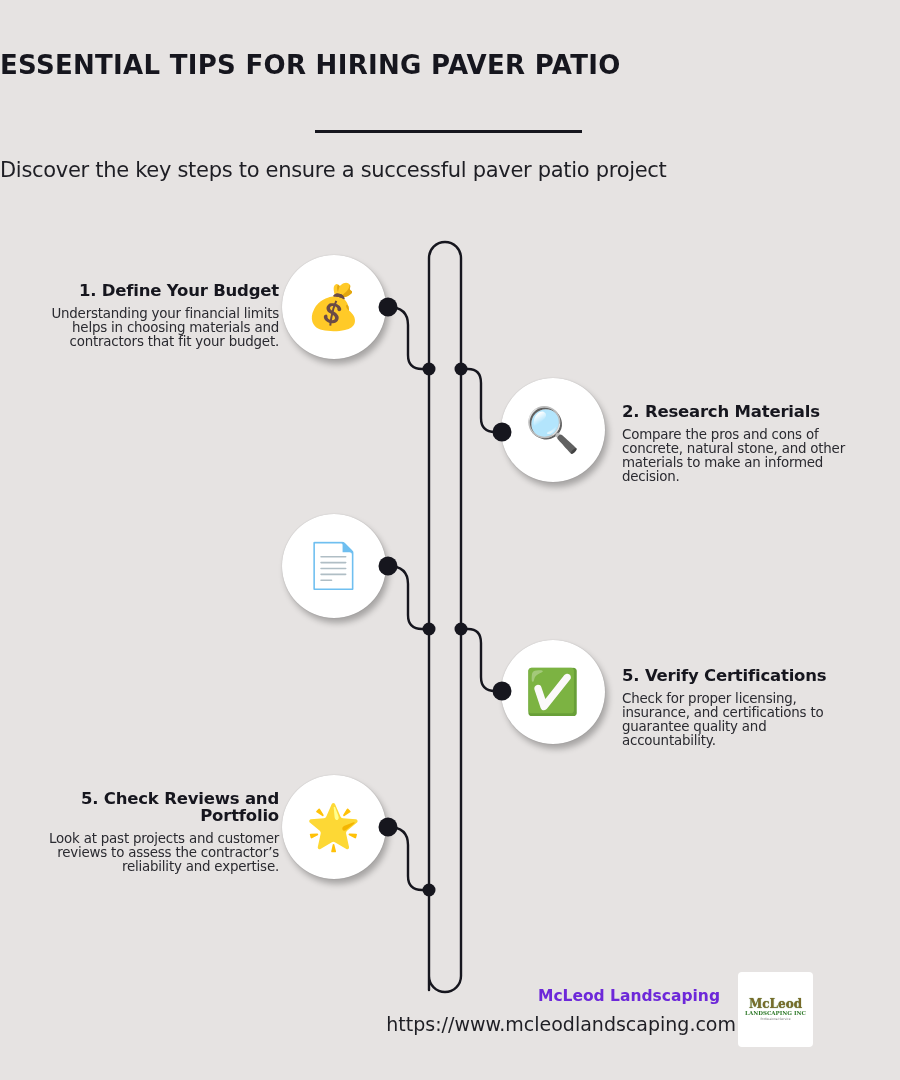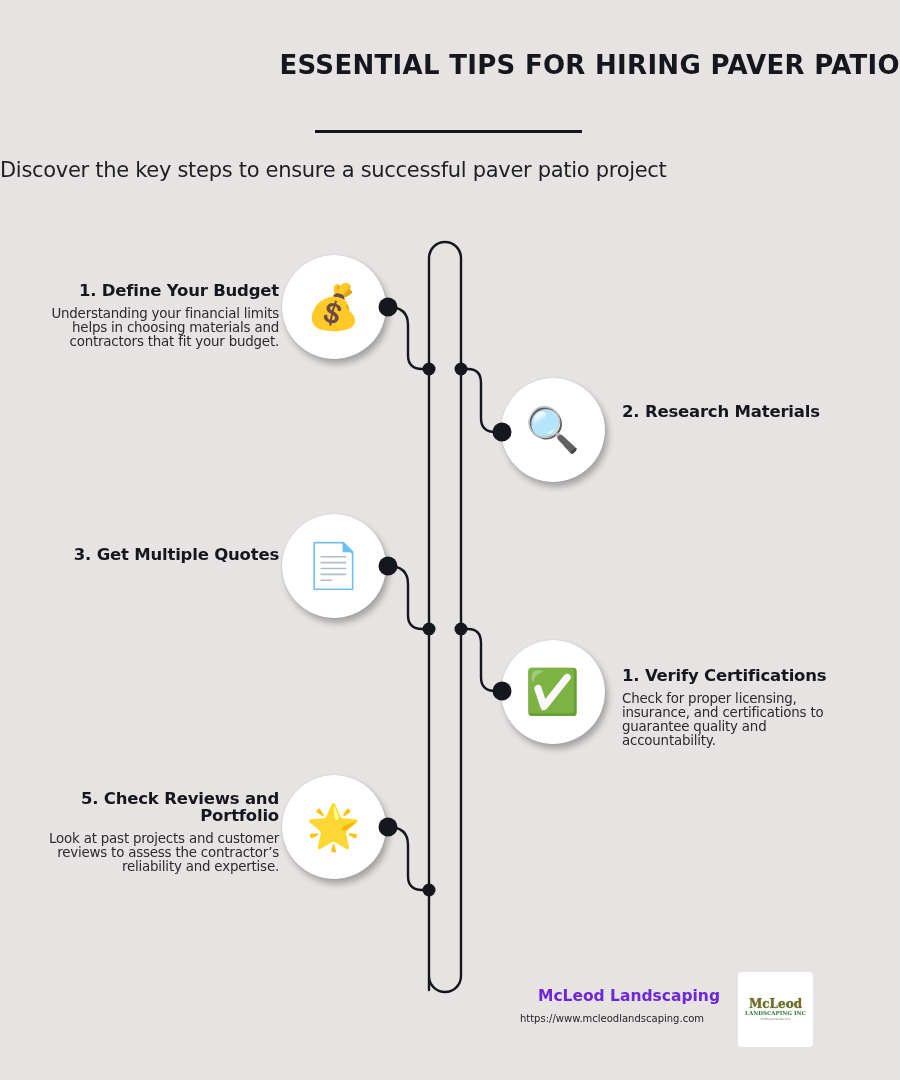--- a/index.html
+++ b/index.html
@@ -2,21 +2,21 @@
 <html><head>
 <meta charset="utf-8">
 <style>
   html, body { margin:0; padding:0; }
   body {
     width:900px; height:1080px; overflow:hidden; position:relative;
     background:#e6e3e2; color:#16161e;
     font-family: "DejaVu Sans", "Liberation Sans", sans-serif;
   }
   .title {
-    position:absolute; left:0; width:900px; top:44px; text-align:right;
+    position:absolute; left:0; width:900px; top:44px; text-align:left;
     font-family:"DejaVu Sans", sans-serif; font-weight:bold;
     font-size:26px; line-height:42px; letter-spacing:0.3px; color:#16161e;
   }
   .title-rule {
     position:absolute; left:315px; width:267px; top:130px; height:3px; background:#16161e;
   }
   .subtitle {
     position:absolute; left:0; width:900px; top:156px; 
     font-size:21px; line-height:28px; color:#1e1e24; font-weight:normal;
     letter-spacing:-0.3px;
@@ -36,21 +36,21 @@
     margin:0 0 8px 0; font-size:16.5px; line-height:17px; font-weight:bold; color:#16161e;
     letter-spacing:-0.2px;
   }
   .step p {
     margin:0; font-size:13.4px; line-height:14px; color:#2a2a30; letter-spacing:-0.2px;
   }
   .brand-name {
     position:absolute; right:180px; top:987px; font-size:15.5px; font-weight:bold; color:#6d28d9;
   }
   .brand-url {
-    position:absolute; right:196px; top:1013px; font-size:10px; color:#1e1e24;
+    position:absolute; right:164px; top:1013px; font-size:19px; color:#1e1e24;
   }
   .logo {
     position:absolute; left:738px; top:972px; width:75px; height:75px; background:#fff;
     border-radius:4px; display:flex; flex-direction:column; align-items:center; justify-content:center;
   }
   .logo .l1 { font-family:"DejaVu Serif", serif; font-weight:bold; font-size:12px; color:#7a6a2a; line-height:12px; text-shadow:0 0 1px #3a7a2a; }
   .logo .l2 { font-family:"DejaVu Serif", serif; font-weight:bold; font-size:5.5px; color:#2f7a2a; line-height:7px; }
   .logo .l3 { font-size:3px; color:#777; line-height:4px; }
 </style>
 </head>
@@ -92,34 +92,34 @@
 </div>
 <div class="circle" style="left:282px; top:255px;">
   <span class="emoji">💰</span>
 </div>
 
 <div class="circle" style="left:501px; top:378px;">
   <span class="emoji">🔍</span>
 </div>
 <div class="step right" style="left:622px; top:403px;">
   <h3>2. Research Materials</h3>
+  <p>Compare the pros and cons of concrete, natural stone, and other materials to make an informed decision.</p>
 </div>
 
 <div class="step left" style="left:38px; top:546px;">
-  <h3>3. Get Multiple Quotes</h3>
 </div>
 <div class="circle" style="left:282px; top:514px;">
   <span class="emoji">📄</span>
 </div>
 
 <div class="circle" style="left:501px; top:640px;">
   <span class="emoji">✅</span>
 </div>
 <div class="step right" style="left:622px; top:667px;">
-  <h3>1. Verify Certifications</h3>
+  <h3>5. Verify Certifications</h3>
   <p>Check for proper licensing, insurance, and certifications to guarantee quality and accountability.</p>
 </div>
 
 <div class="step left" style="left:38px; top:790px;">
   <h3>5. Check Reviews and Portfolio</h3>
   <p>Look at past projects and customer reviews to assess the contractor’s reliability and expertise.</p>
 </div>
 <div class="circle" style="left:282px; top:775px;">
   <span class="emoji">🌟</span>
 </div>

